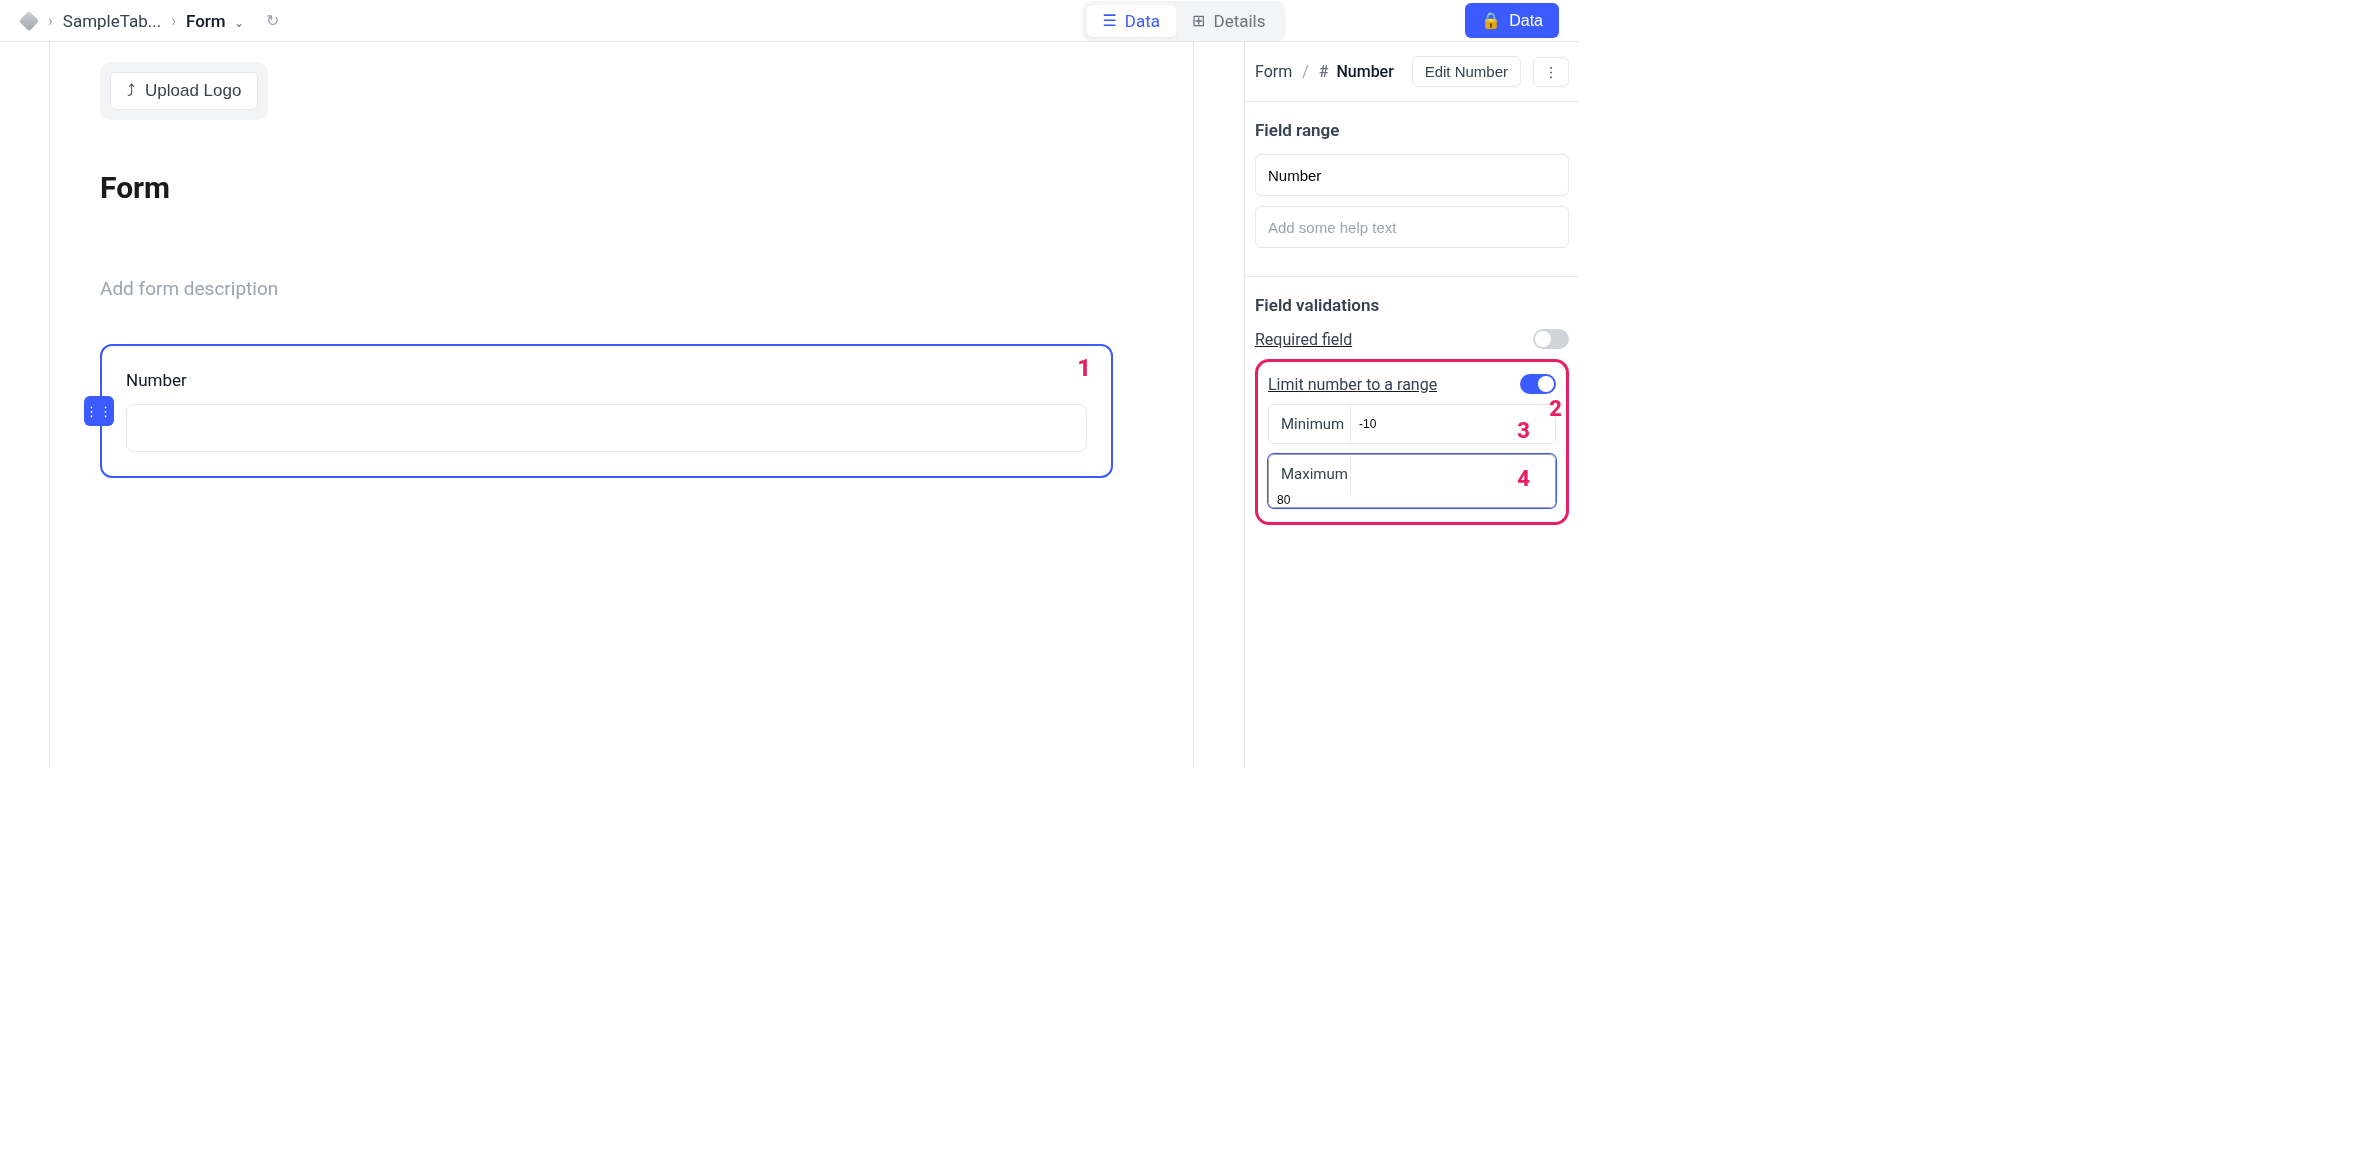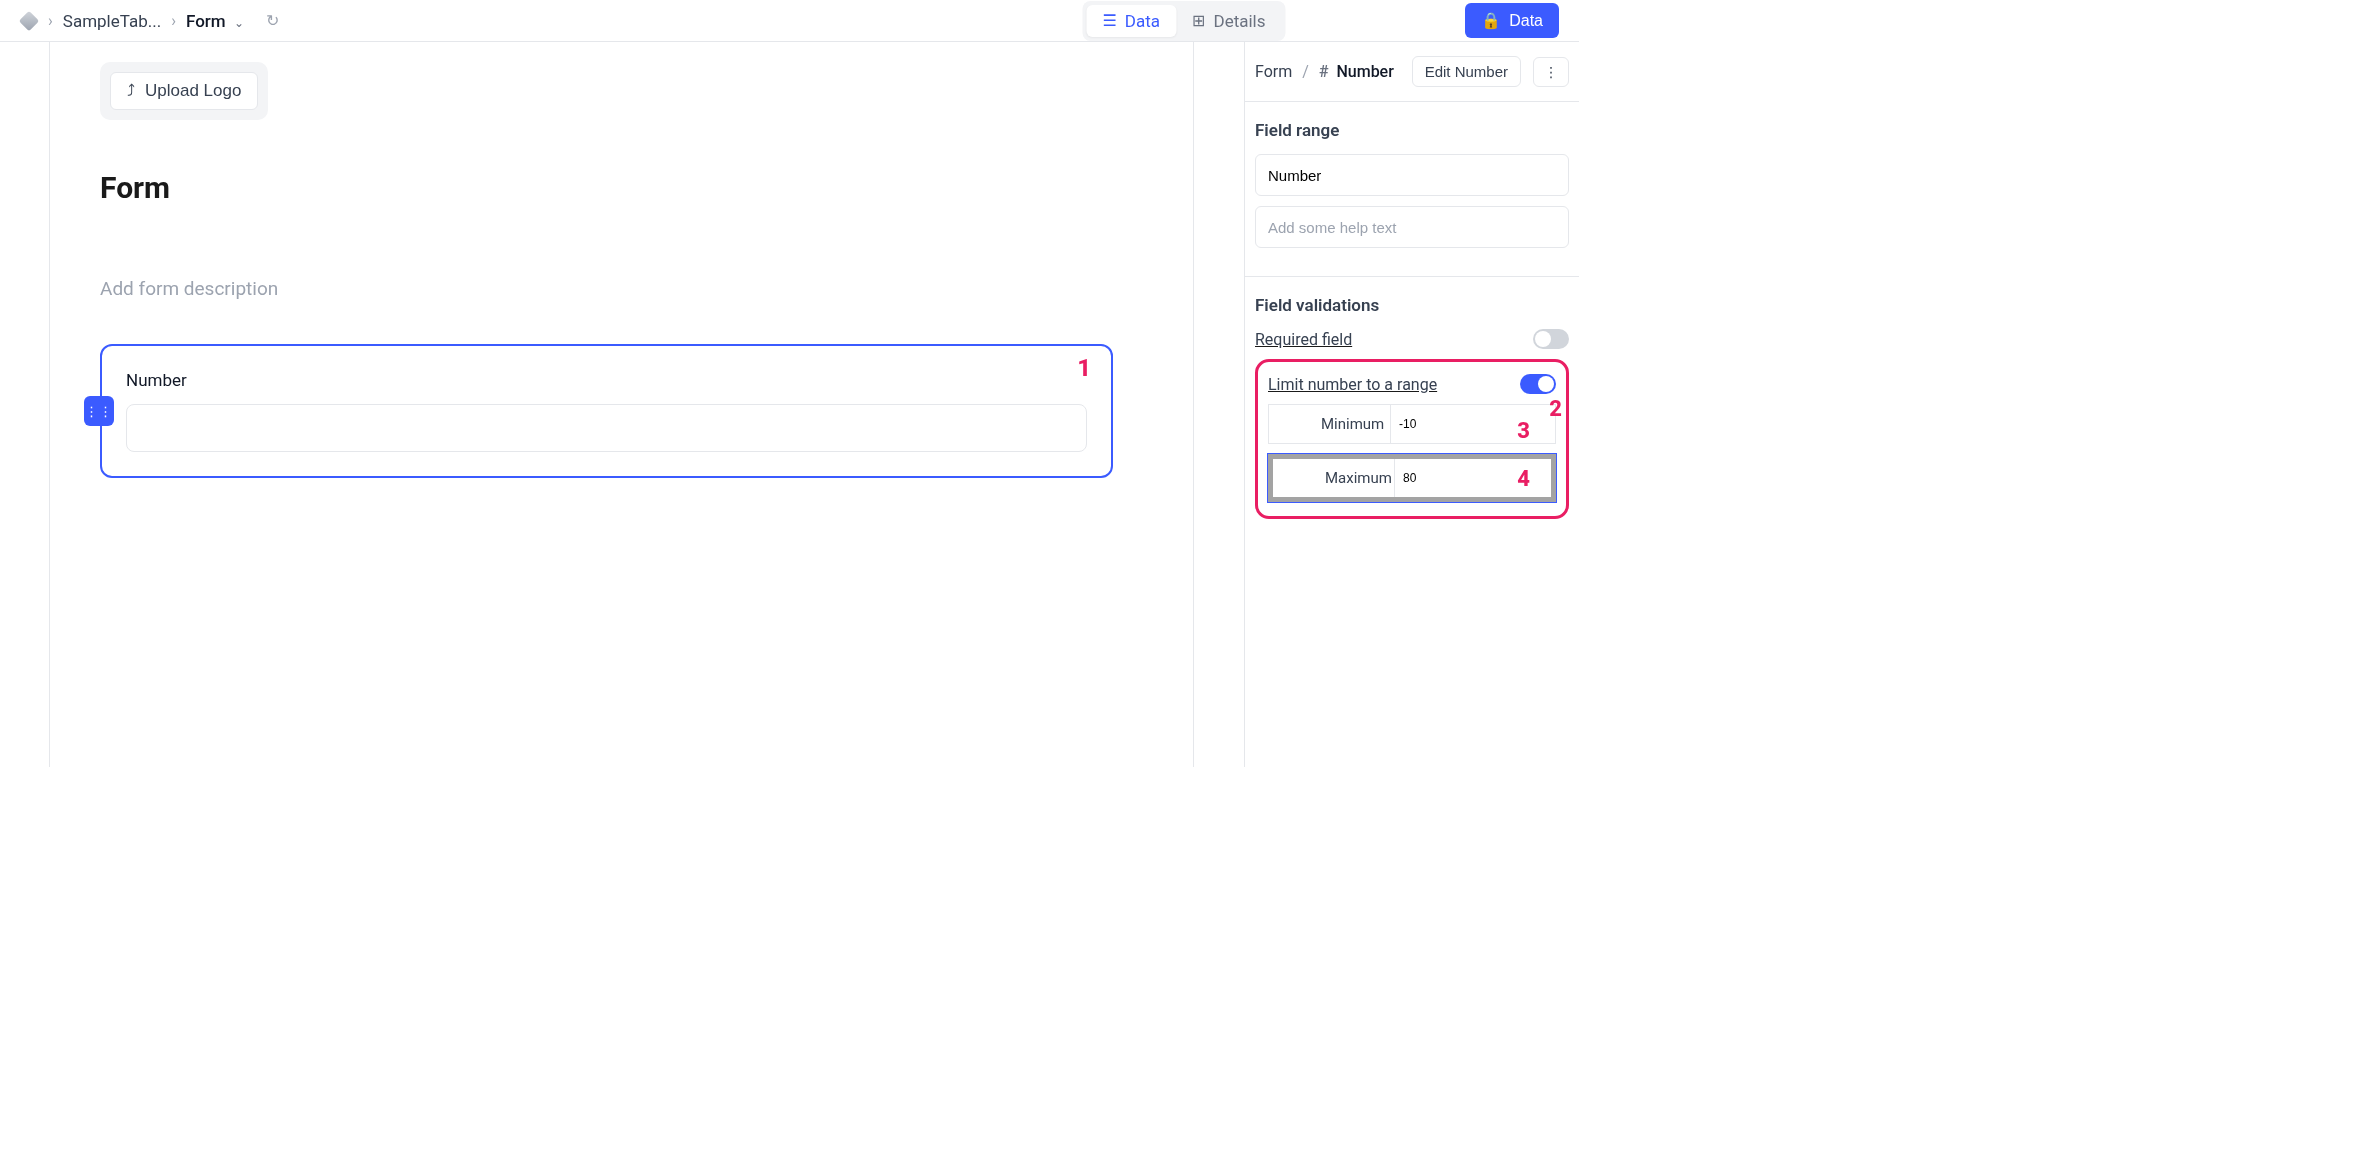--- a/index.html
+++ b/index.html
@@ -318,28 +318,28 @@
   margin-top: 4px;
   position: relative;
 }
 .callout-2 { top: 34px; right: 4px; position:absolute; font-size:22px; font-weight:800; color:#e91e63;}
 .callout-3 { top: 56px; right: 36px; position:absolute; font-size:22px; font-weight:800; color:#e91e63;}
 .callout-4 { top: 104px; right: 36px; position:absolute; font-size:22px; font-weight:800; color:#e91e63;}
 
 .range-input-row {
   display: flex;
   border: 1px solid #e5e7eb;
-  border-radius: 0;
+  border-radius: 6px;
   margin-top: 10px;
   overflow: hidden;
-  padding-left: 40px;
 }
 .range-input-row.focused {
-  border: 5px solid #a3a3a3;
+  border: 1px solid #a3a3a3;
   box-shadow: 0 0 0 1px #3b5bff;
+  flex-direction: column;
 }
 .range-label {
   padding: 10px 12px;
   font-size: 15px;
   color: #374151;
   border-right: 1px solid #e5e7eb;
   width: 82px;
 }
 .range-input {
   border: none;

